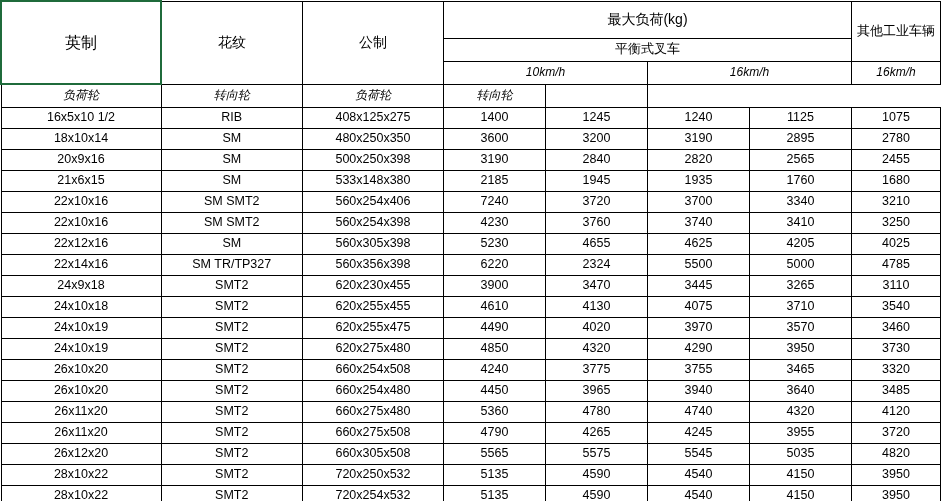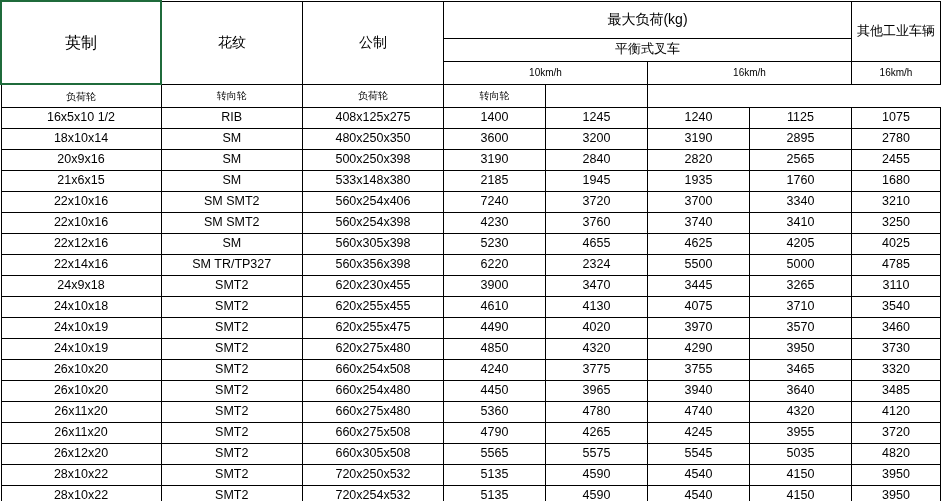--- a/index.html
+++ b/index.html
@@ -31,22 +31,23 @@
   
   .hdr-main {
     font-size: 14px;
     height: 36px;
   }
   .hdr-sub {
     font-size: 13px;
     height: 22px;
   }
   .hdr-sub2 {
-    font-size: 10px;
+    font-size: 12px;
     height: 22px;
+    font-style: italic;
   }
   .hdr-tall {
     font-size: 13px;
   }
   .hdr-imperial {
     border: 2px solid #1f6b3b !important;
     font-size: 16px;
     margin-left: 48px;
   }
   .cell {

